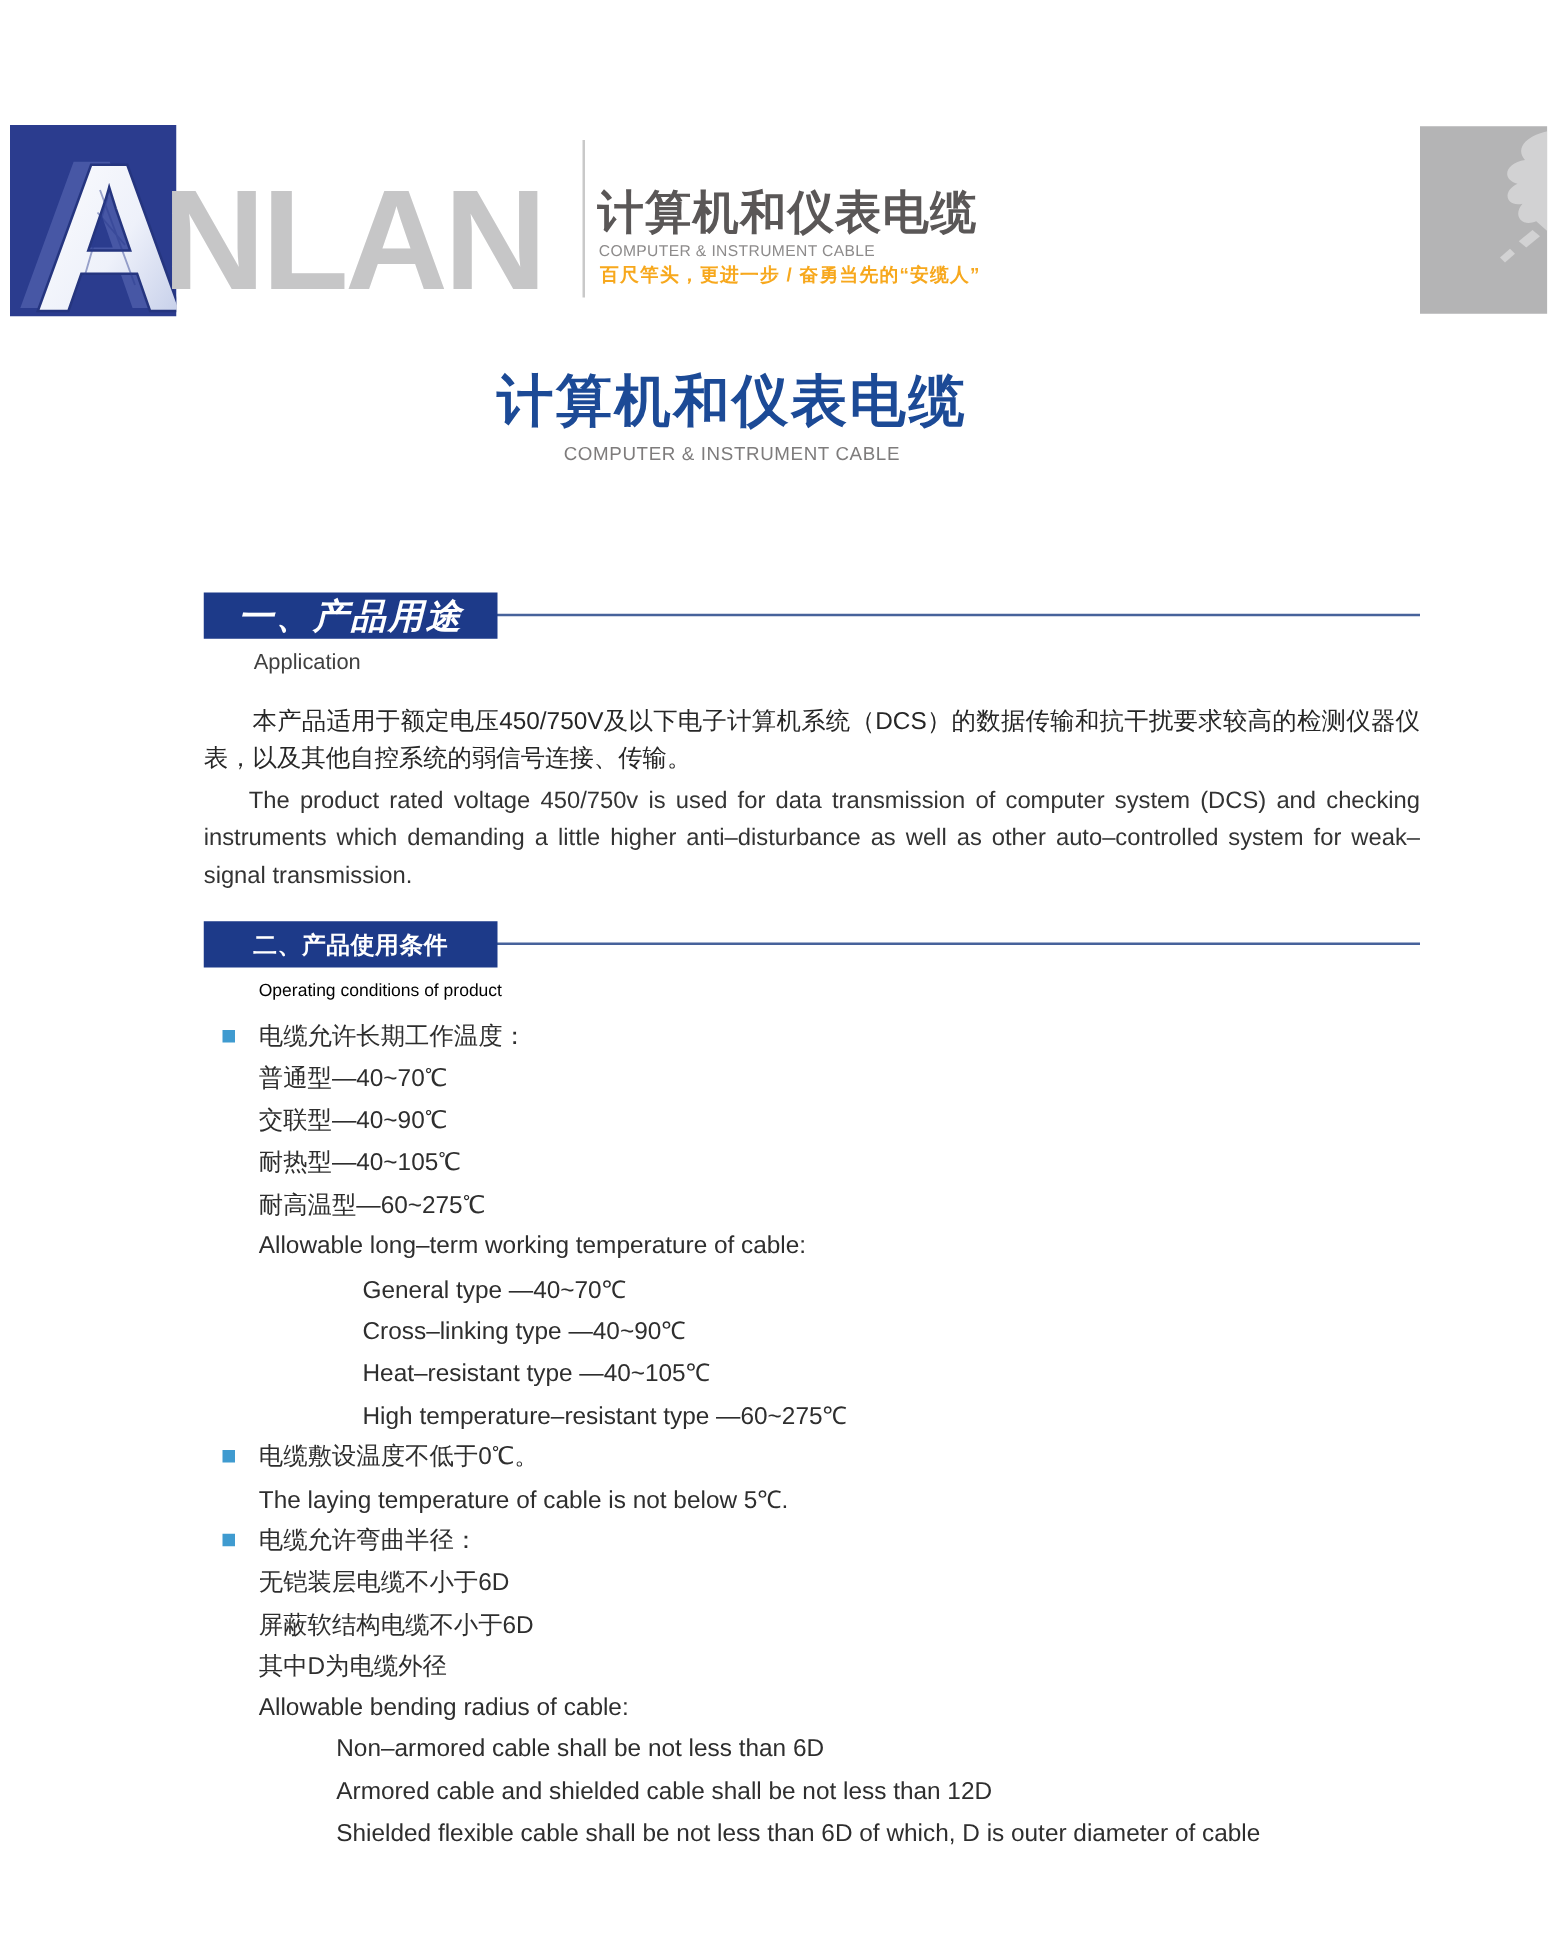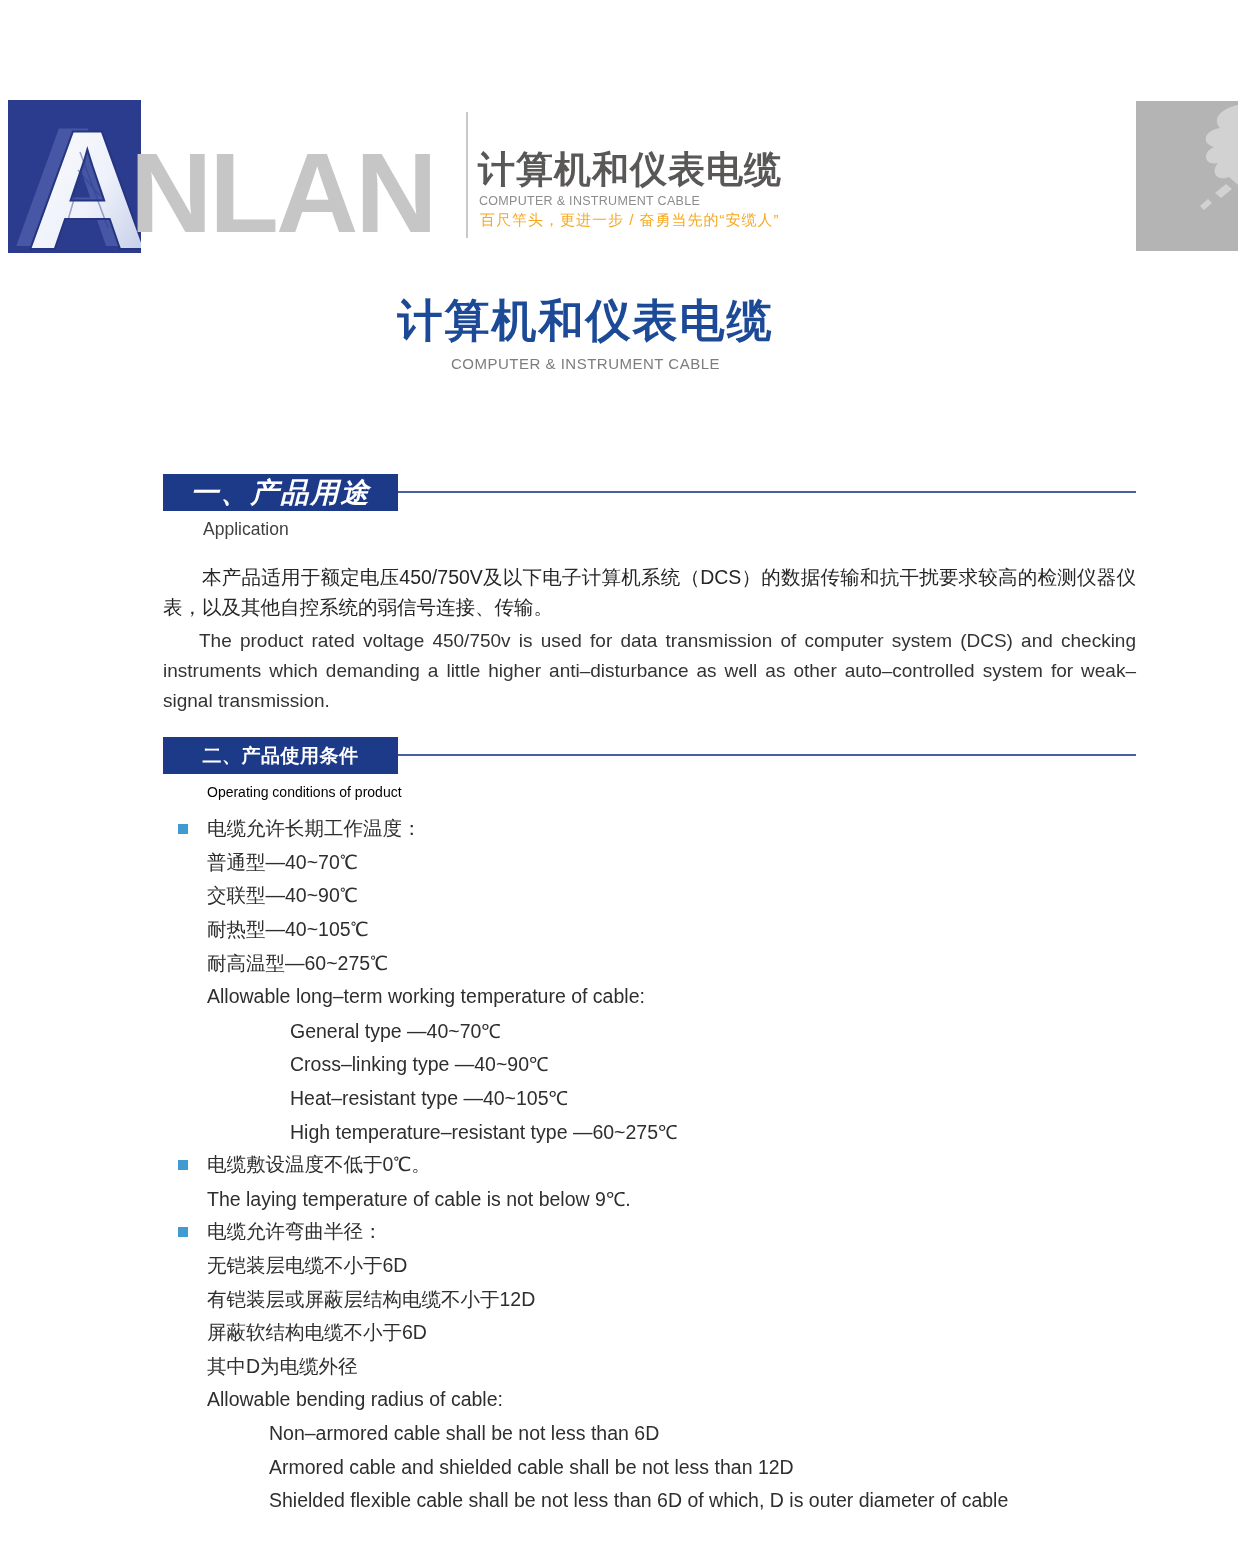--- a/index.html
+++ b/index.html
@@ -10,21 +10,21 @@
   
   .logo-box{position:absolute;left:8px;top:100px;width:133px;height:153px;background:#2b3c8e;}
   .logo-box svg{display:block;}
   .logo-word{
     position:absolute;left:130px;top:136px;font-size:114px;font-weight:bold;
     color:#c6c6c7;line-height:1;letter-spacing:-3px;
   }
   .header-divider{position:absolute;left:466px;top:112px;width:2px;height:126px;background:#c9c9c9;}
   .header-title{position:absolute;left:478px;top:151px;font-size:37px;font-weight:bold;color:#5a5757;line-height:1;letter-spacing:1px;}
   .header-sub{position:absolute;left:479px;top:194px;font-size:12.5px;color:#8d8b8b;letter-spacing:0.3px;}
-  .header-slogan{position:absolute;left:480px;top:211px;font-size:15px;font-weight:normal;color:#f7a81d;letter-spacing:1px;}
+  .header-slogan{position:absolute;left:480px;top:211px;font-size:15px;font-weight:bold;color:#f7a81d;letter-spacing:1px;}
   .corner-box{position:absolute;left:1136px;top:101px;width:102px;height:150px;background:#b4b4b5;overflow:hidden;}
   
   .main-title{position:absolute;left:163px;top:296px;width:845px;text-align:center;}
   .main-title-cn{font-size:45px;font-weight:bold;color:#1c4a96;letter-spacing:2px;line-height:1.1;}
   .main-title-en{margin-top:9px;font-size:15px;color:#7e7c7c;letter-spacing:0.5px;}
   
   .sec-head{position:absolute;left:163px;width:973px;height:37px;}
   .sec-head .rule{position:absolute;left:233px;top:17px;width:740px;height:2px;background:#47629b;}
   .sec-head .box{
     position:absolute;left:0;top:0;width:235px;height:37px;background:#1d3a89;color:#ffffff;
@@ -134,31 +134,28 @@
         <span>Heat–resistant type —40~105℃</span>
       </div>
     <div class="row indent2">
         <span>High temperature–resistant type —60~275℃</span>
       </div>
     <div class="row bullet">
         <span class="sq"></span>
         <span>电缆敷设温度不低于0℃。</span>
       </div>
     <div class="row plain">
-        <span>The laying temperature of cable is not below 9℃.</span>
+        <span>The laying temperature of cable is not below 5℃.</span>
       </div>
     <div class="row bullet">
         <span class="sq"></span>
         <span>电缆允许弯曲半径：</span>
       </div>
     <div class="row plain">
         <span>无铠装层电缆不小于6D</span>
-      </div>
-    <div class="row plain">
-        <span>有铠装层或屏蔽层结构电缆不小于12D</span>
       </div>
     <div class="row plain">
         <span>屏蔽软结构电缆不小于6D</span>
       </div>
     <div class="row plain">
         <span>其中D为电缆外径</span>
       </div>
     <div class="row plain">
         <span>Allowable bending radius of cable:</span>
       </div>

